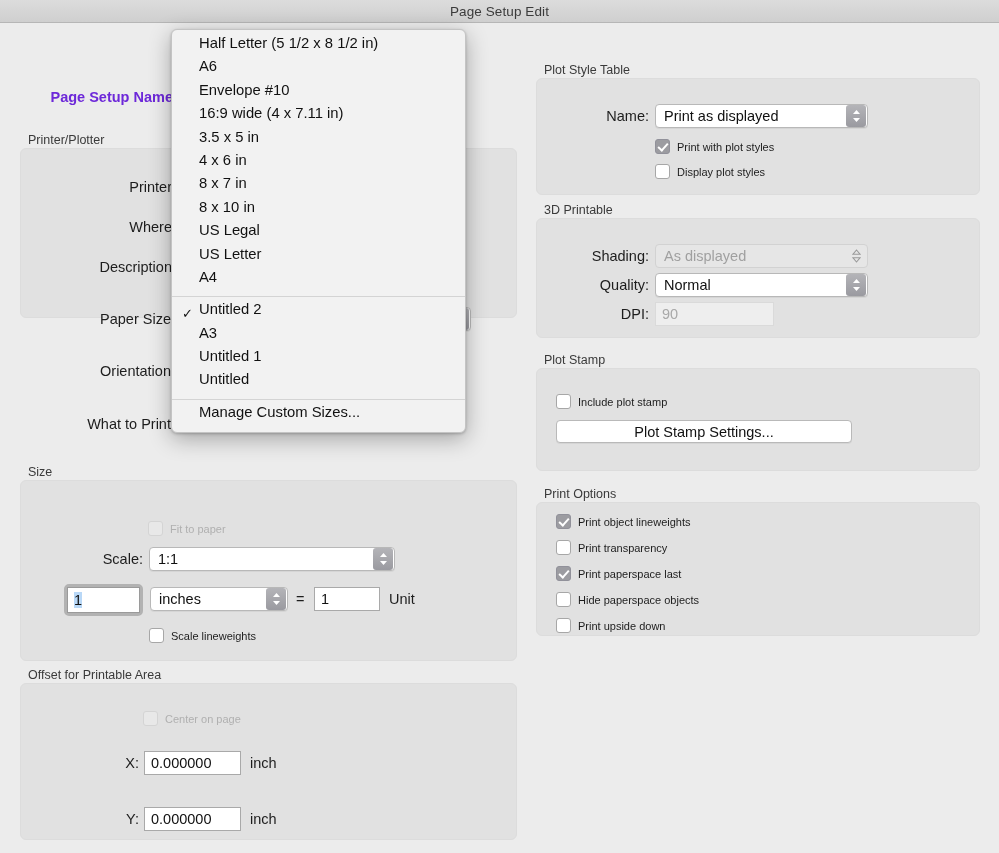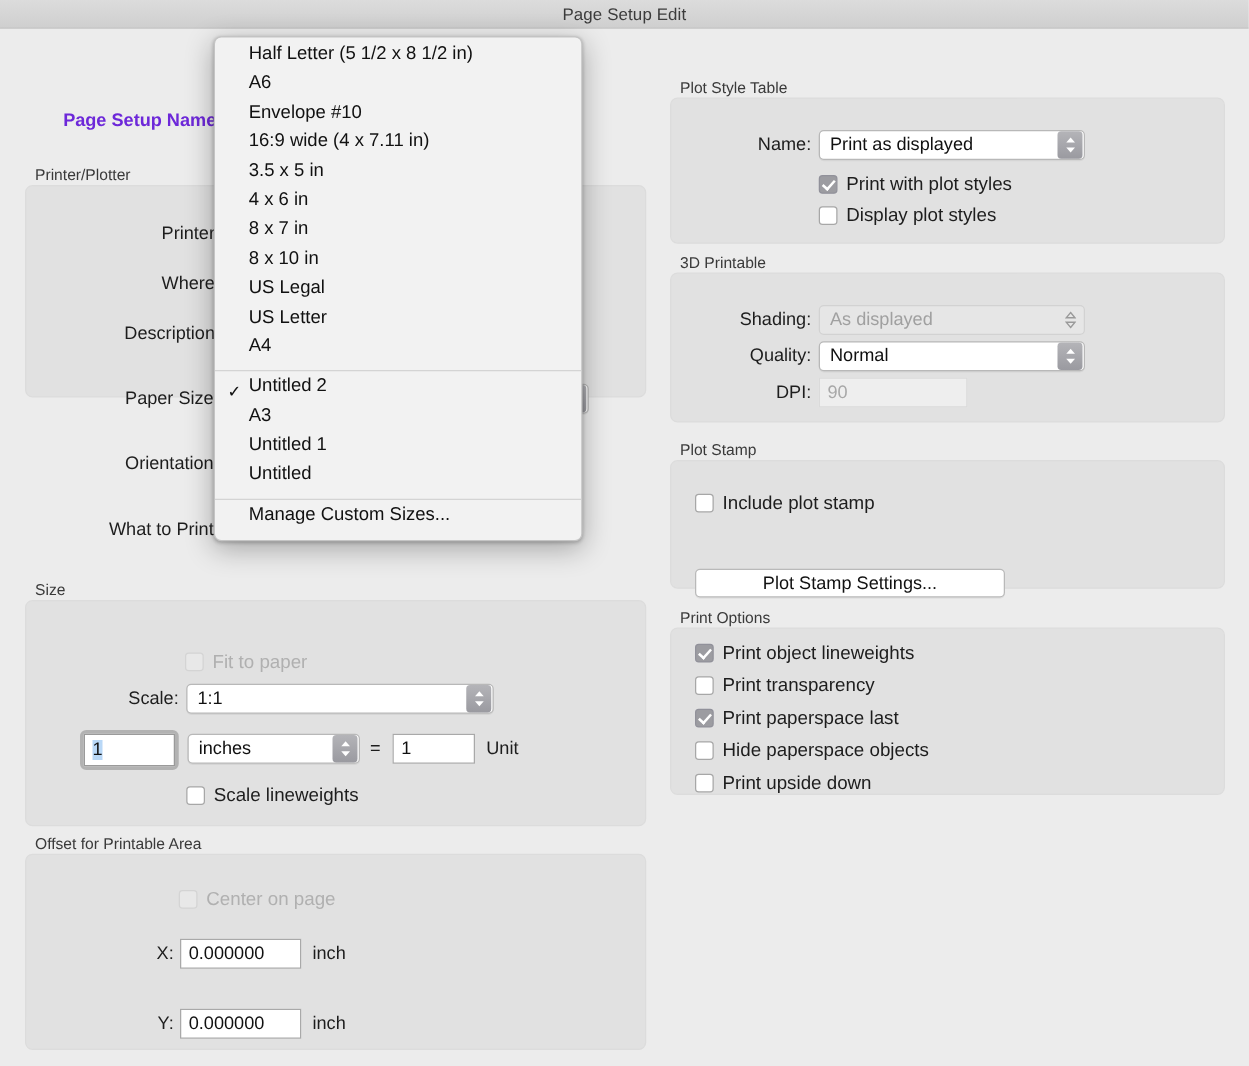--- a/index.html
+++ b/index.html
@@ -95,21 +95,21 @@
     width: 15px; height: 15px; box-sizing: border-box;
     border-radius: 3px; background: #fff; border: 1px solid #a7a7a7;
     flex: none; position: relative;
   }
   .cbox.checked-dim { background: #9c9ca1; border-color: #91919a; }
   .cbox.checked-dim::after {
     content:""; position:absolute; left:4px; top:1px;
     width:4px; height:8px; border:solid #fff;
     border-width: 0 2px 2px 0; transform: rotate(42deg);
   }
-  .cb-label { margin-left: 7px; font-size: 15px; color: #1d1d1d; white-space: nowrap; }
+  .cb-label { margin-left: 7px; font-size: 11px; color: #1d1d1d; white-space: nowrap; }
   .cb-label.dim { color: #b0b0b0; }
   .cbox.dim { background: #e8e8e8; border-color: #d4d4d4; }
 
   
   .pushbtn {
     position: absolute; height: 23px;
     background: #ffffff; border: 1px solid #b9b9b9;
     border-radius: 4px; box-sizing: border-box;
     display: flex; align-items: center; justify-content: center;
     font-size: 14.5px; color: #111;
@@ -305,21 +305,21 @@
       </div>
     </div>
 
     <div class="group" style="left:536px; top:330px; width:444px; height:118px;">
       <div class="glabel">Plot Stamp</div>
       <div class="gbox">
         <div class="cb-row" style="left:19px; top:25px;">
           <span class="cbox"></span>
           <span class="cb-label">Include plot stamp</span>
         </div>
-        <div class="pushbtn" style="left:19px; top:51px; width:248px;margin-top:35px;">Plot Stamp Settings...</div>
+        <div class="pushbtn" style="left:19px; top:51px; width:296px;">Plot Stamp Settings...</div>
       </div>
     </div>
 
     <div class="group" style="left:536px; top:464px; width:444px; height:149px;">
       <div class="glabel">Print Options</div>
       <div class="gbox">
         <div class="cb-row" style="left:19px; top:11px;">
           <span class="cbox checked-dim"></span>
           <span class="cb-label">Print object lineweights</span>
         </div>

